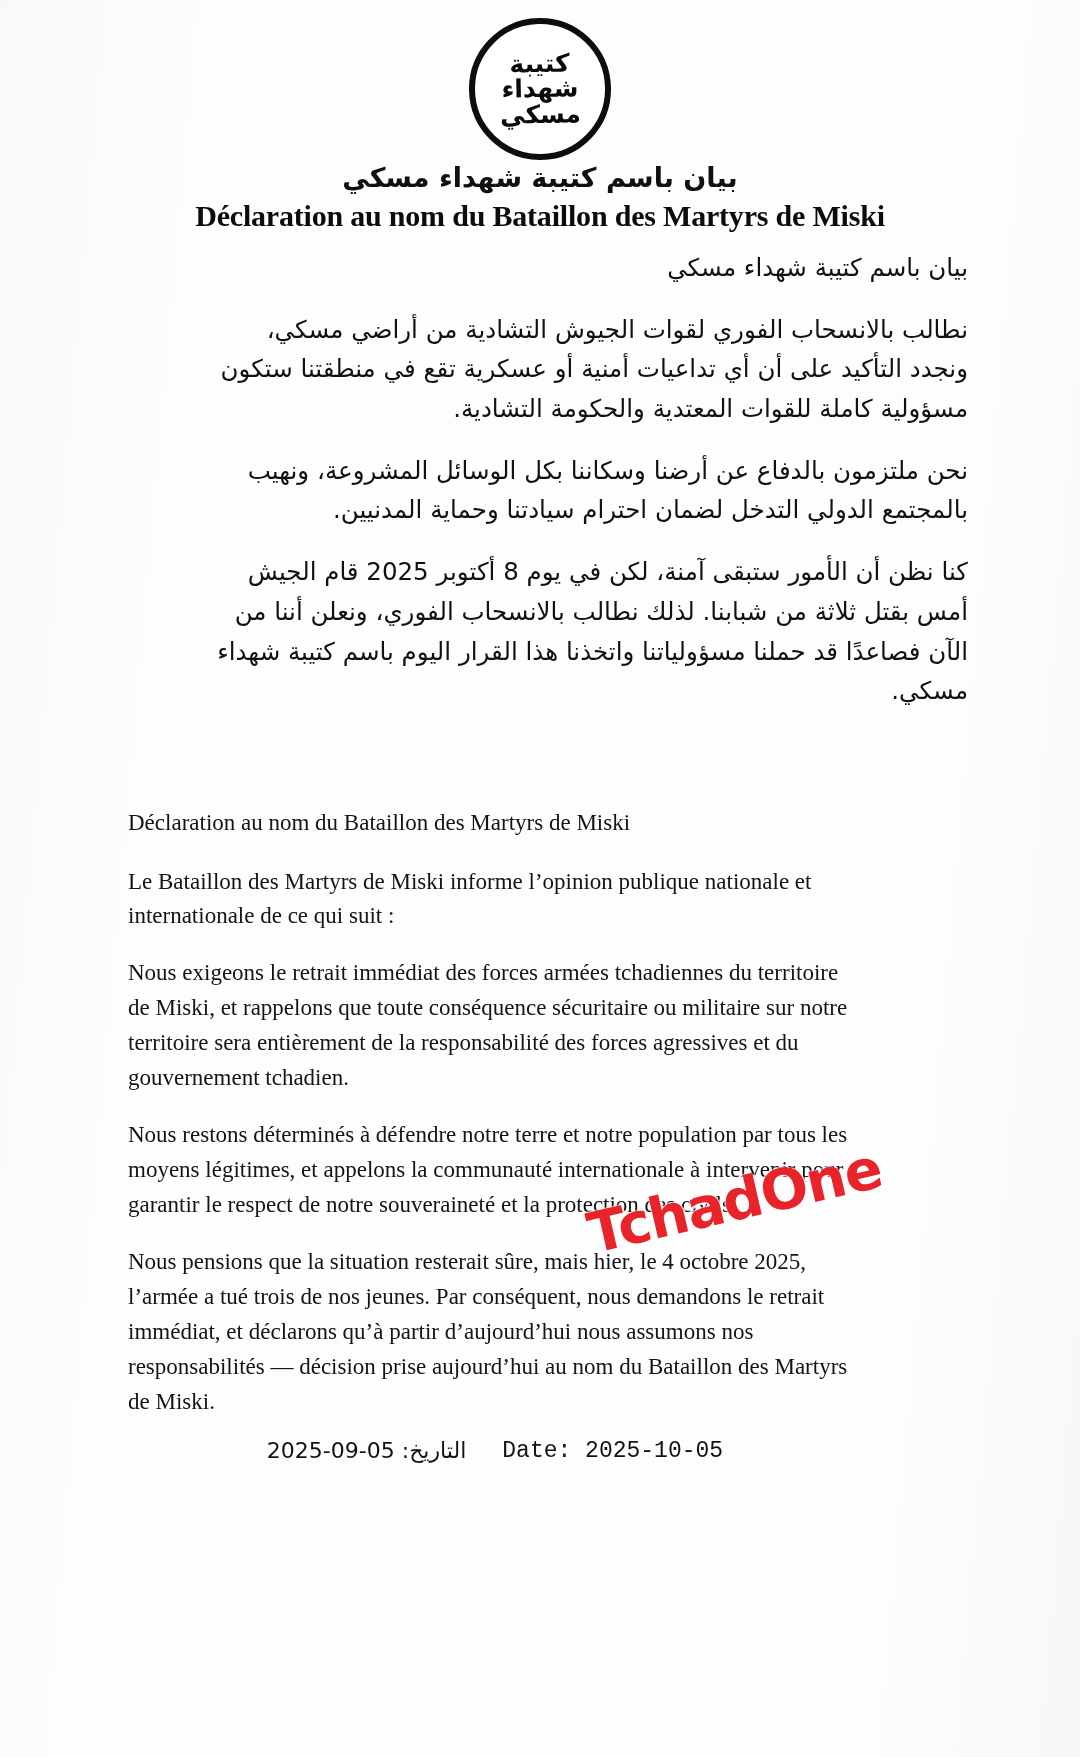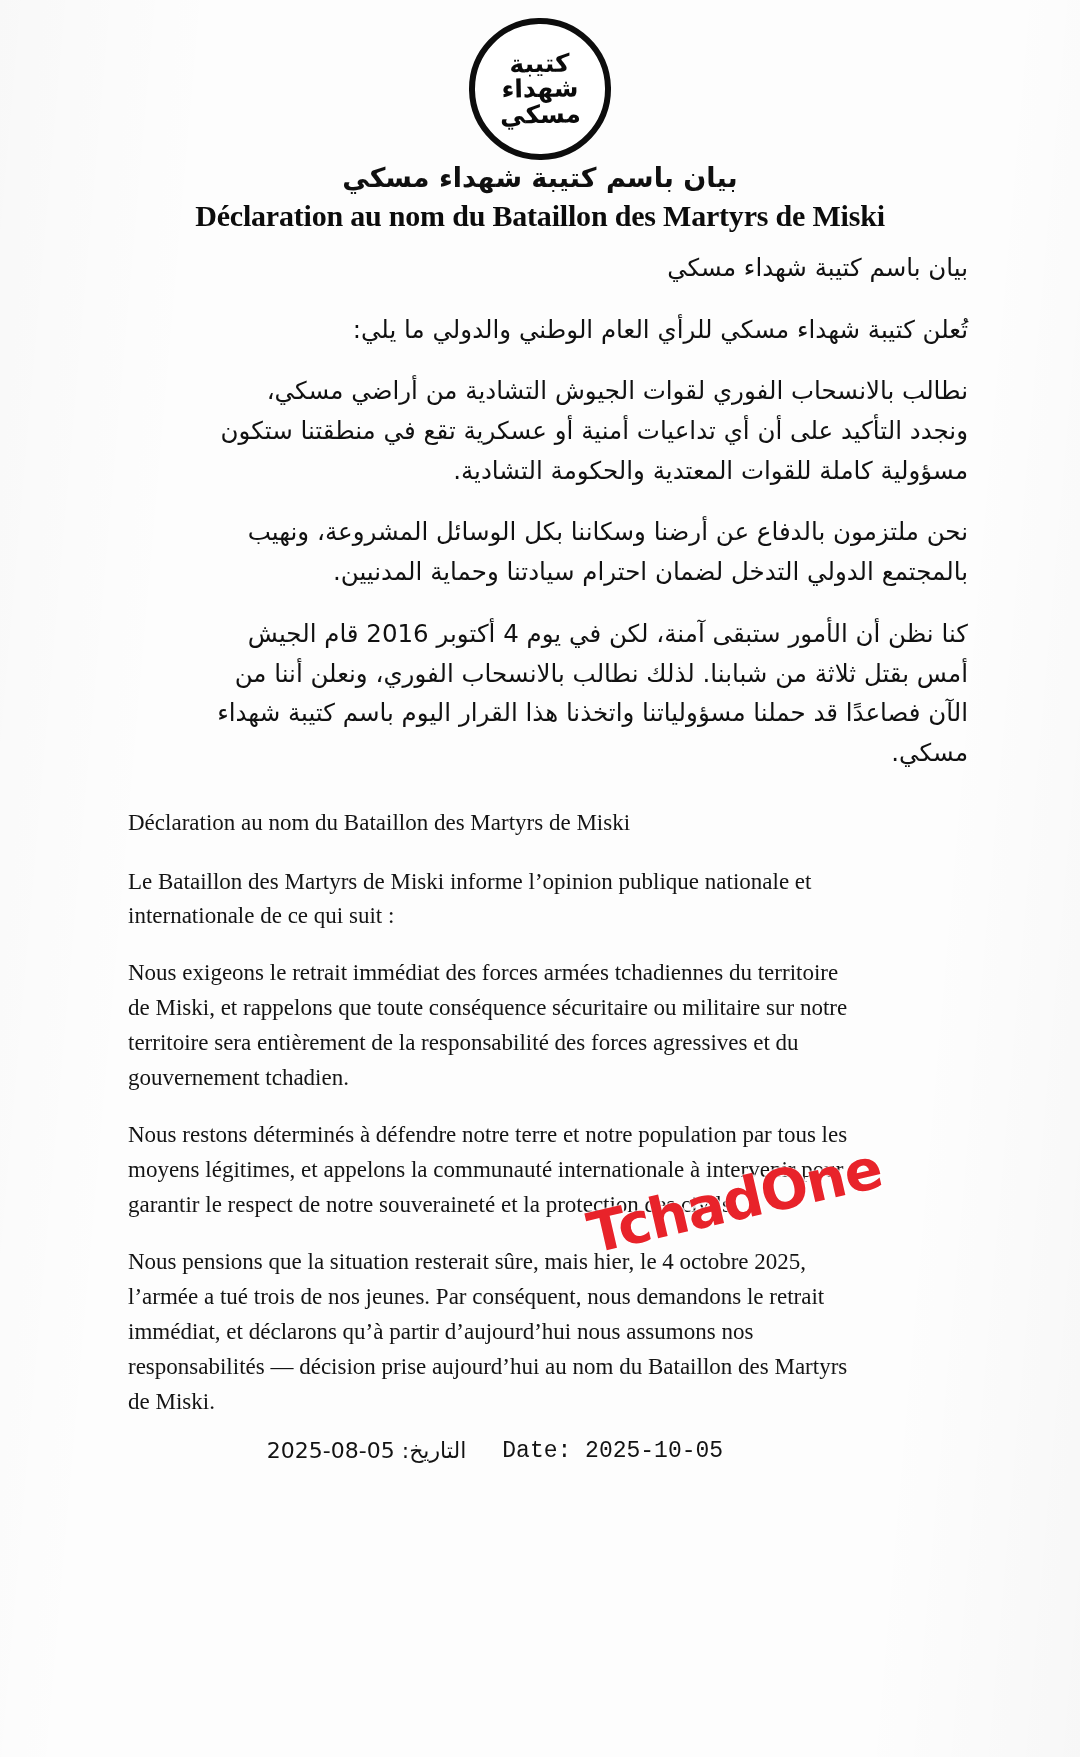--- a/index.html
+++ b/index.html
@@ -183,34 +183,33 @@
     </div>
   </div>
 
   <div class="title-block">
     <div class="title-ar">بيان باسم كتيبة شهداء مسكي</div>
     <div class="title-fr">Déclaration au nom du Bataillon des Martyrs de Miski</div>
   </div>
 
   <div class="arabic-body">
     <p class="ar-p">بيان باسم كتيبة شهداء مسكي</p>
-    <p class="ar-p">تُعلن كتيبة شهداء مسكي للرأي العام الوطني والدولي ما يلي:</p>
     <p class="ar-p">نطالب بالانسحاب الفوري لقوات الجيوش التشادية من أراضي مسكي، ونجدد التأكيد على أن أي تداعيات أمنية أو عسكرية تقع في منطقتنا ستكون مسؤولية كاملة للقوات المعتدية والحكومة التشادية.</p>
     <p class="ar-p">نحن ملتزمون بالدفاع عن أرضنا وسكاننا بكل الوسائل المشروعة، ونهيب بالمجتمع الدولي التدخل لضمان احترام سيادتنا وحماية المدنيين.</p>
-    <p class="ar-p">كنا نظن أن الأمور ستبقى آمنة، لكن في يوم 4 أكتوبر 2016 قام الجيش أمس بقتل ثلاثة من شبابنا. لذلك نطالب بالانسحاب الفوري، ونعلن أننا من الآن فصاعدًا قد حملنا مسؤولياتنا واتخذنا هذا القرار اليوم باسم كتيبة شهداء مسكي.</p>
+    <p class="ar-p">كنا نظن أن الأمور ستبقى آمنة، لكن في يوم 8 أكتوبر 2025 قام الجيش أمس بقتل ثلاثة من شبابنا. لذلك نطالب بالانسحاب الفوري، ونعلن أننا من الآن فصاعدًا قد حملنا مسؤولياتنا واتخذنا هذا القرار اليوم باسم كتيبة شهداء مسكي.</p>
   </div>
 
   <div class="french-body">
     <p class="fr-heading">Déclaration au nom du Bataillon des Martyrs de Miski</p>
     <p class="fr-p">Le Bataillon des Martyrs de Miski informe l’opinion publique nationale et internationale de ce qui suit :</p>
     <p class="fr-p">Nous exigeons le retrait immédiat des forces armées tchadiennes du territoire de Miski, et rappelons que toute conséquence sécuritaire ou militaire sur notre territoire sera entièrement de la responsabilité des forces agressives et du gouvernement tchadien.</p>
     <p class="fr-p">Nous restons déterminés à défendre notre terre et notre population par tous les moyens légitimes, et appelons la communauté internationale à intervenir pour garantir le respect de notre souveraineté et la protection des civils.</p>
     <p class="fr-p">Nous pensions que la situation resterait sûre, mais hier, le 4 octobre 2025, l’armée a tué trois de nos jeunes. Par conséquent, nous demandons le retrait immédiat, et déclarons qu’à partir d’aujourd’hui nous assumons nos responsabilités — décision prise aujourd’hui au nom du Bataillon des Martyrs de Miski.</p>
   </div>
 
   <div class="watermark">TchadOne</div>
 
   <div class="date-line">
-    <span class="date-ar">التاريخ: 05-08-2025</span>
+    <span class="date-ar">التاريخ: 05-09-2025</span>
     <span class="date-fr">Date: 2025-10-05</span>
   </div>
 
 </div>
 
 </body></html>

